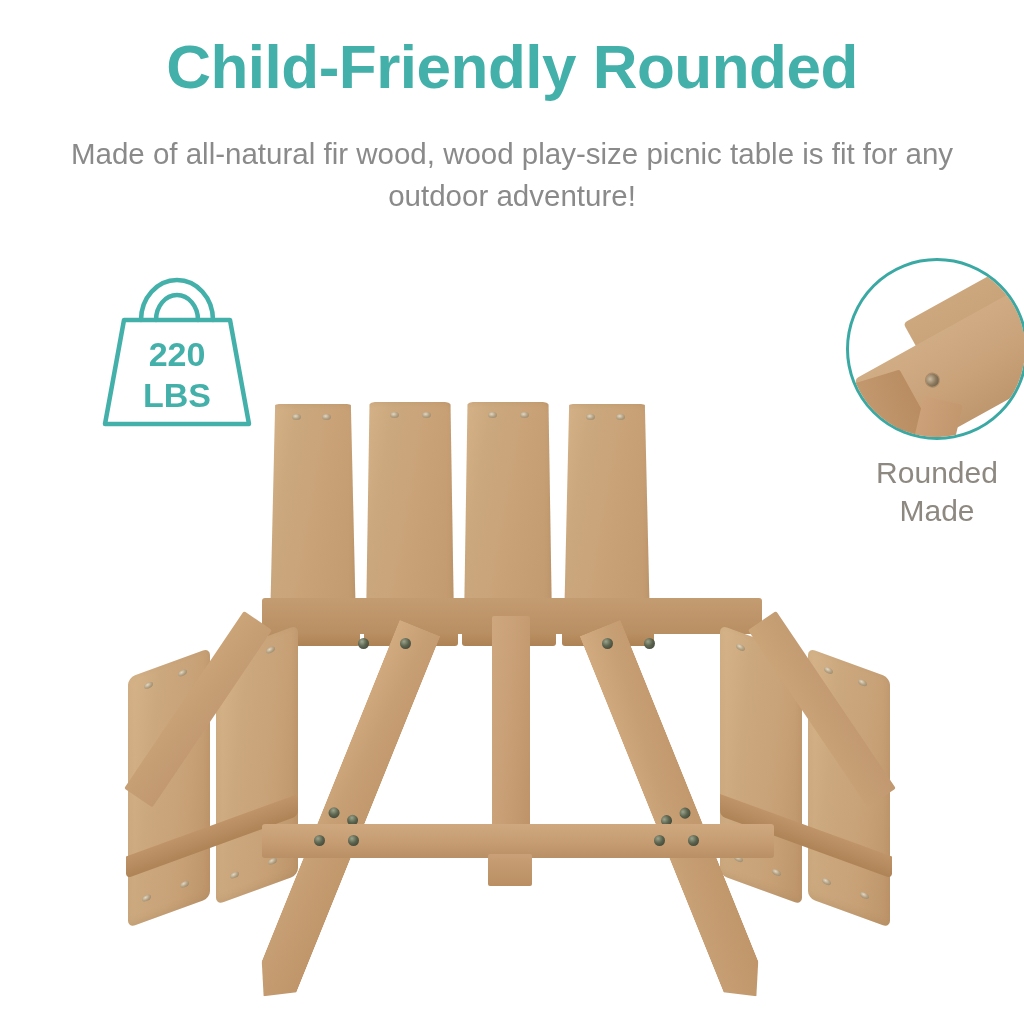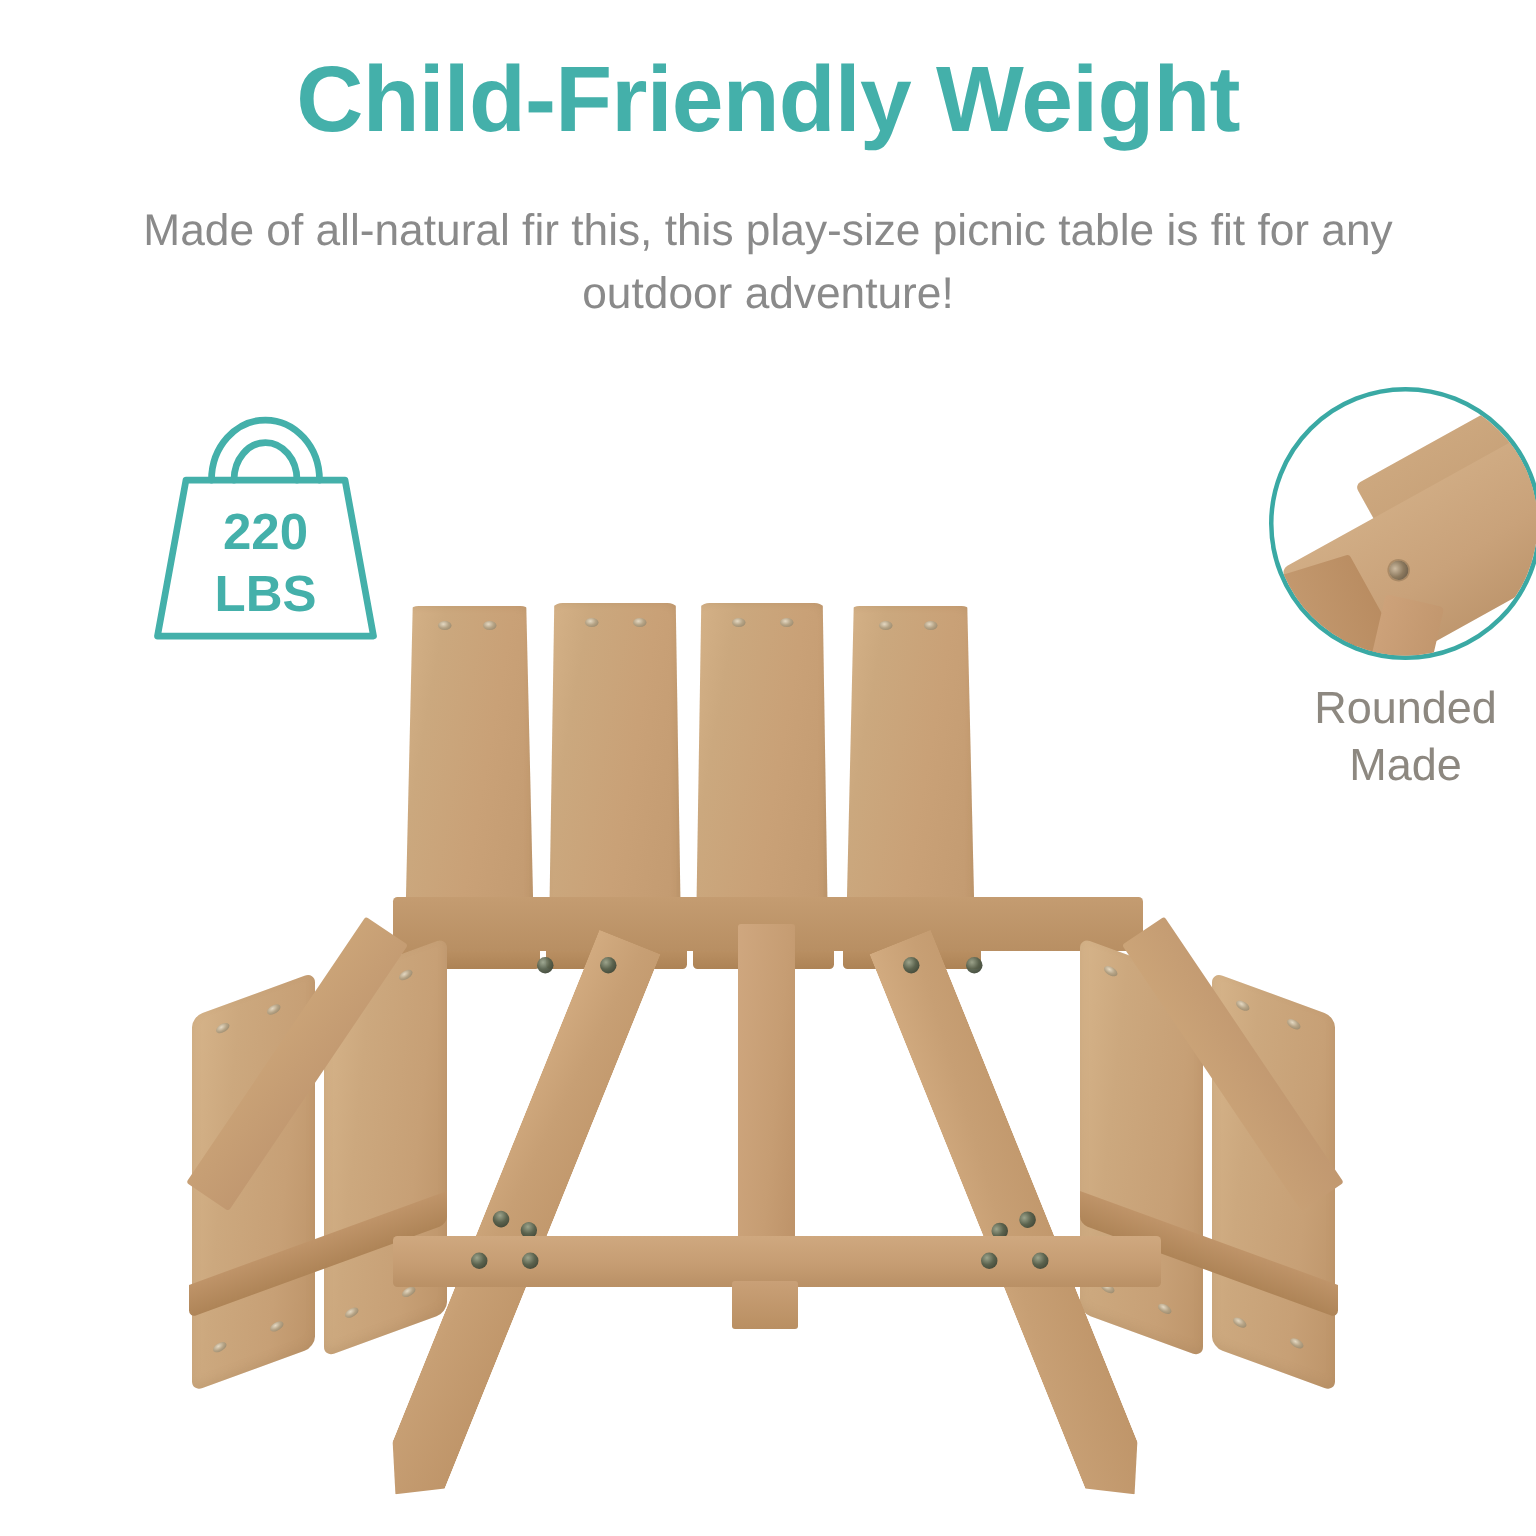--- a/index.html
+++ b/index.html
@@ -150,22 +150,22 @@
     background:linear-gradient(180deg,#c9a077 0%,#b98f62 100%);
     border-radius:2px;
   }
   .bench-support {
     background:linear-gradient(95deg,#cba478 0%,#c19870 100%);
   }
 </style>
 </head>
 <body>
 
-<h1 id="headline">Child-Friendly Weight</h1>
-<p id="subtitle">Made of all-natural fir this, this play-size picnic table is fit for any outdoor adventure!</p>
+<h1 id="headline">Child-Friendly Rounded</h1>
+<p id="subtitle">Made of all-natural fir wood, wood play-size picnic table is fit for any outdoor adventure!</p>
 
 <div id="feature-weight">
   <svg id="weight-icon" viewBox="0 0 160 172">
 
     <path d="M44 58 A36 40 0 0 1 116 58" fill="none" stroke="#44b0aa" stroke-width="4.5" stroke-linecap="round"></path>
     <path d="M59 58 A21 25 0 0 1 101 58" fill="none" stroke="#44b0aa" stroke-width="4.5" stroke-linecap="round"></path>
 
     <path d="M27 58 L133 58 L152 162 L8 162 Z" fill="none" stroke="#44b0aa" stroke-width="4.5" stroke-linejoin="round"></path>
     <text id="weight-icon-value" x="80" y="104" text-anchor="middle">220</text>
     <text id="weight-icon-unit" x="80" y="145" text-anchor="middle" style="font-size:34px;font-weight:bold;fill:#44b0aa;font-family:'Liberation Sans',sans-serif;">LBS</text>

